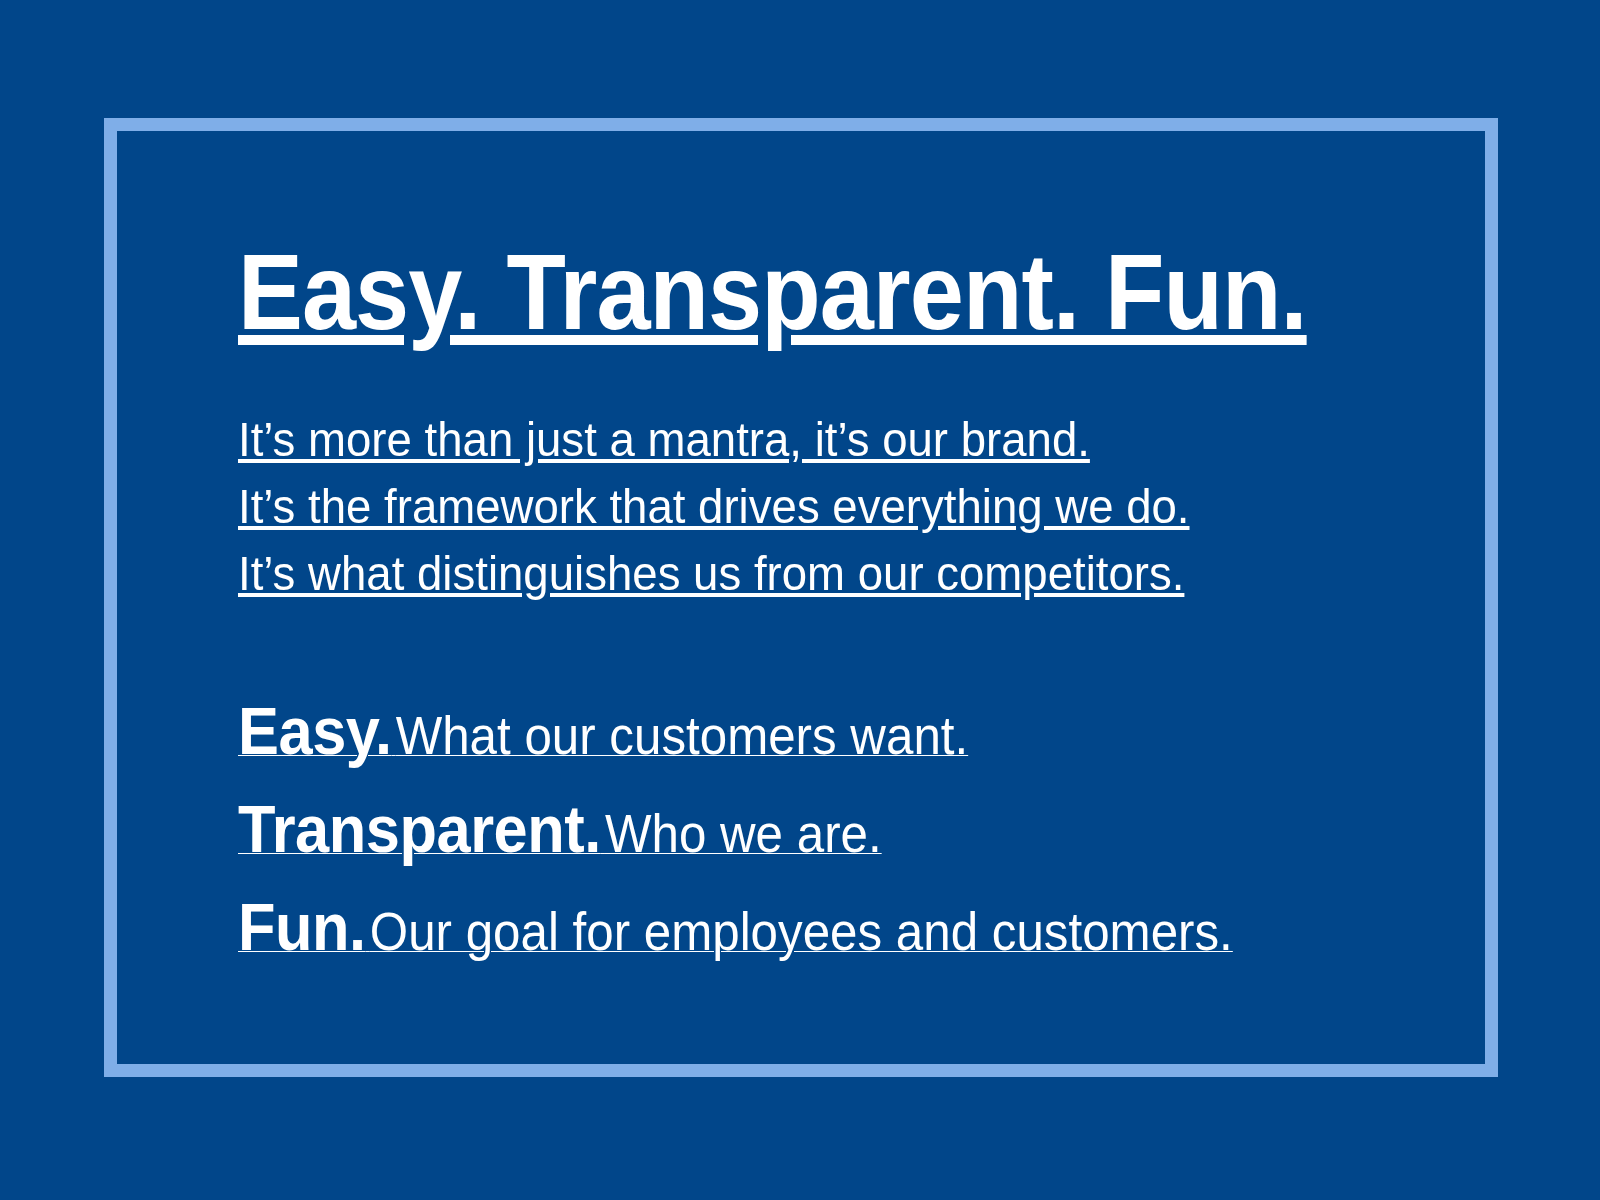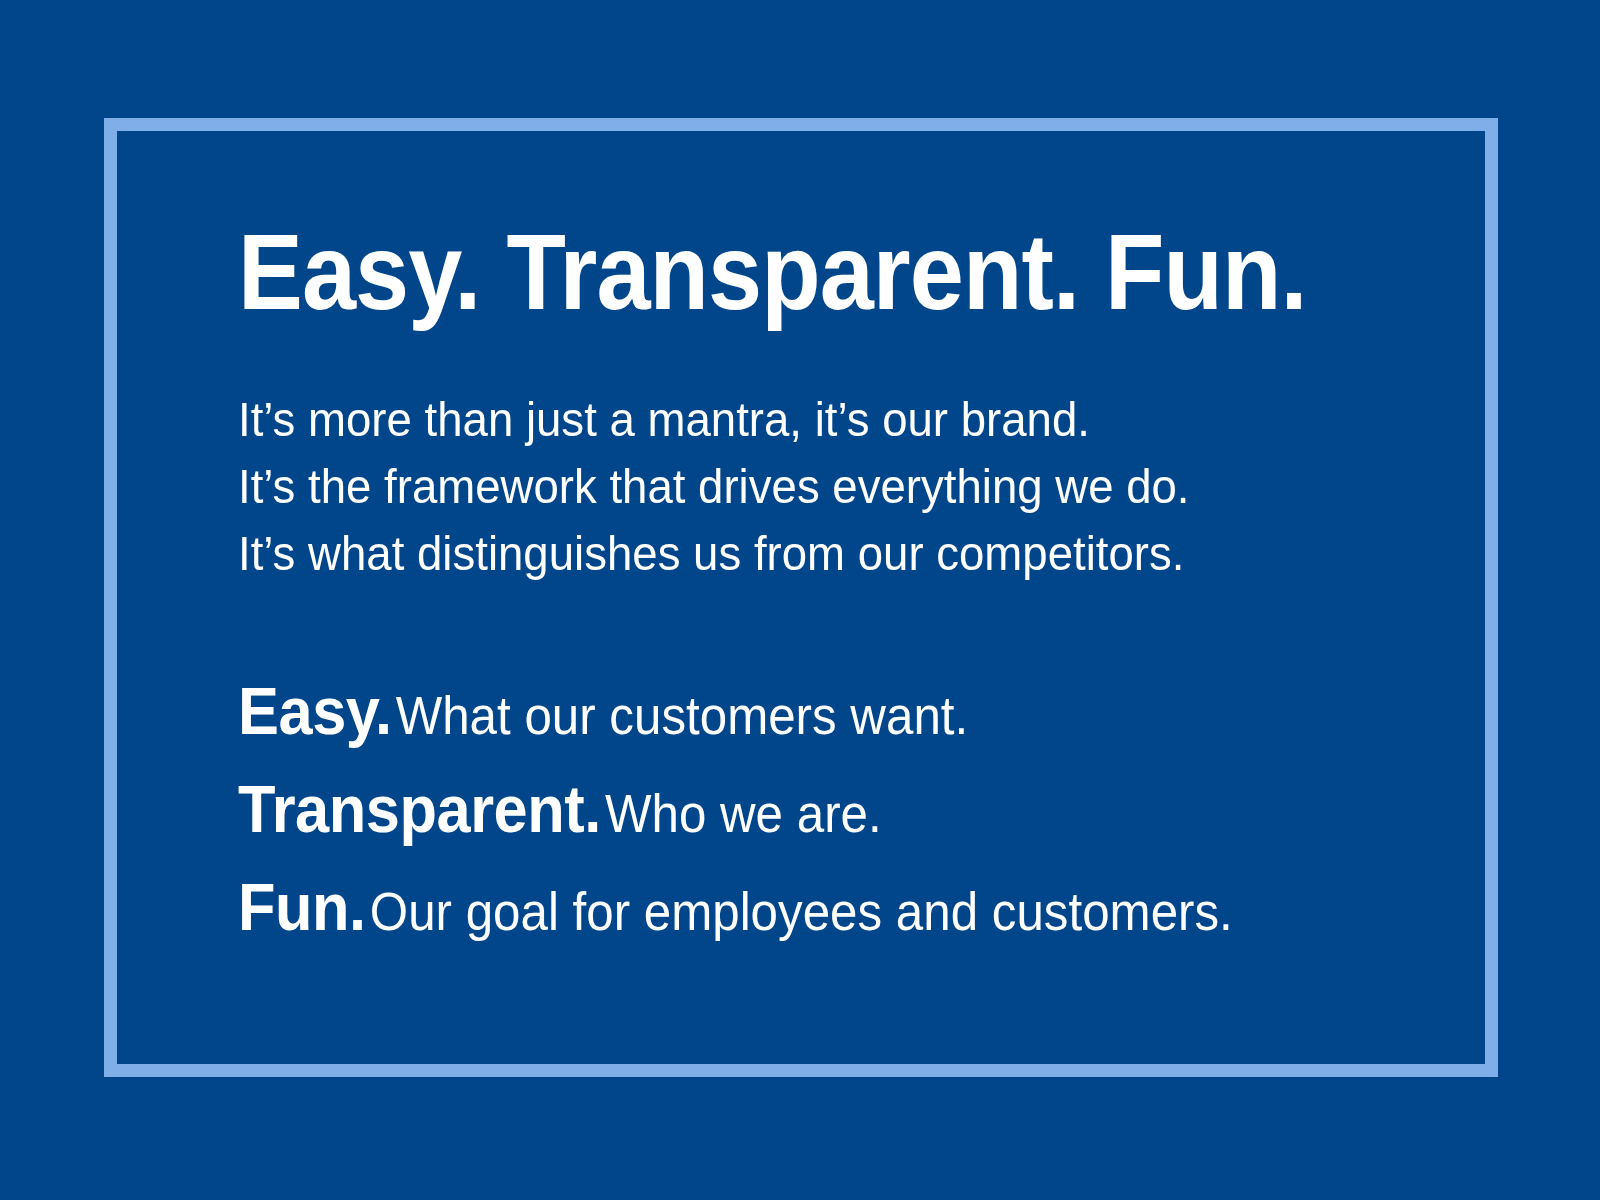--- a/index.html
+++ b/index.html
@@ -29,22 +29,23 @@
     width: 1394px;
     height: 959px;
     box-sizing: border-box;
     border: 13px solid #7faee8;
     background: transparent;
   }
 
   .content {
     position: absolute;
     left: 238px;
-    top: 216px;
+    top: 236px;
     width: 1180px;
+    text-decoration: underline;
   }
 
   
   .headline {
     color: #ffffff;
     font-family: "Liberation Sans Narrow", "Liberation Sans", sans-serif;
     font-weight: 700;
     font-size: 108px;
     line-height: 112px;
     letter-spacing: -1px;

